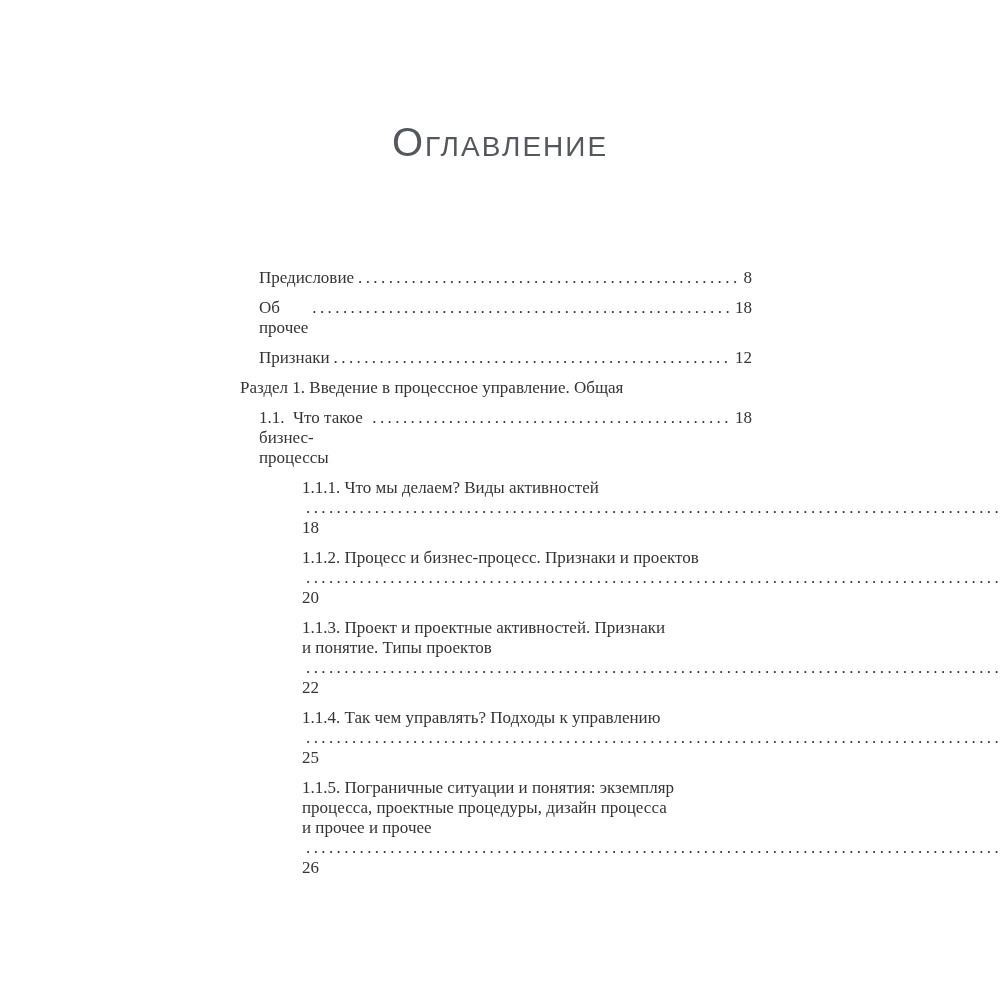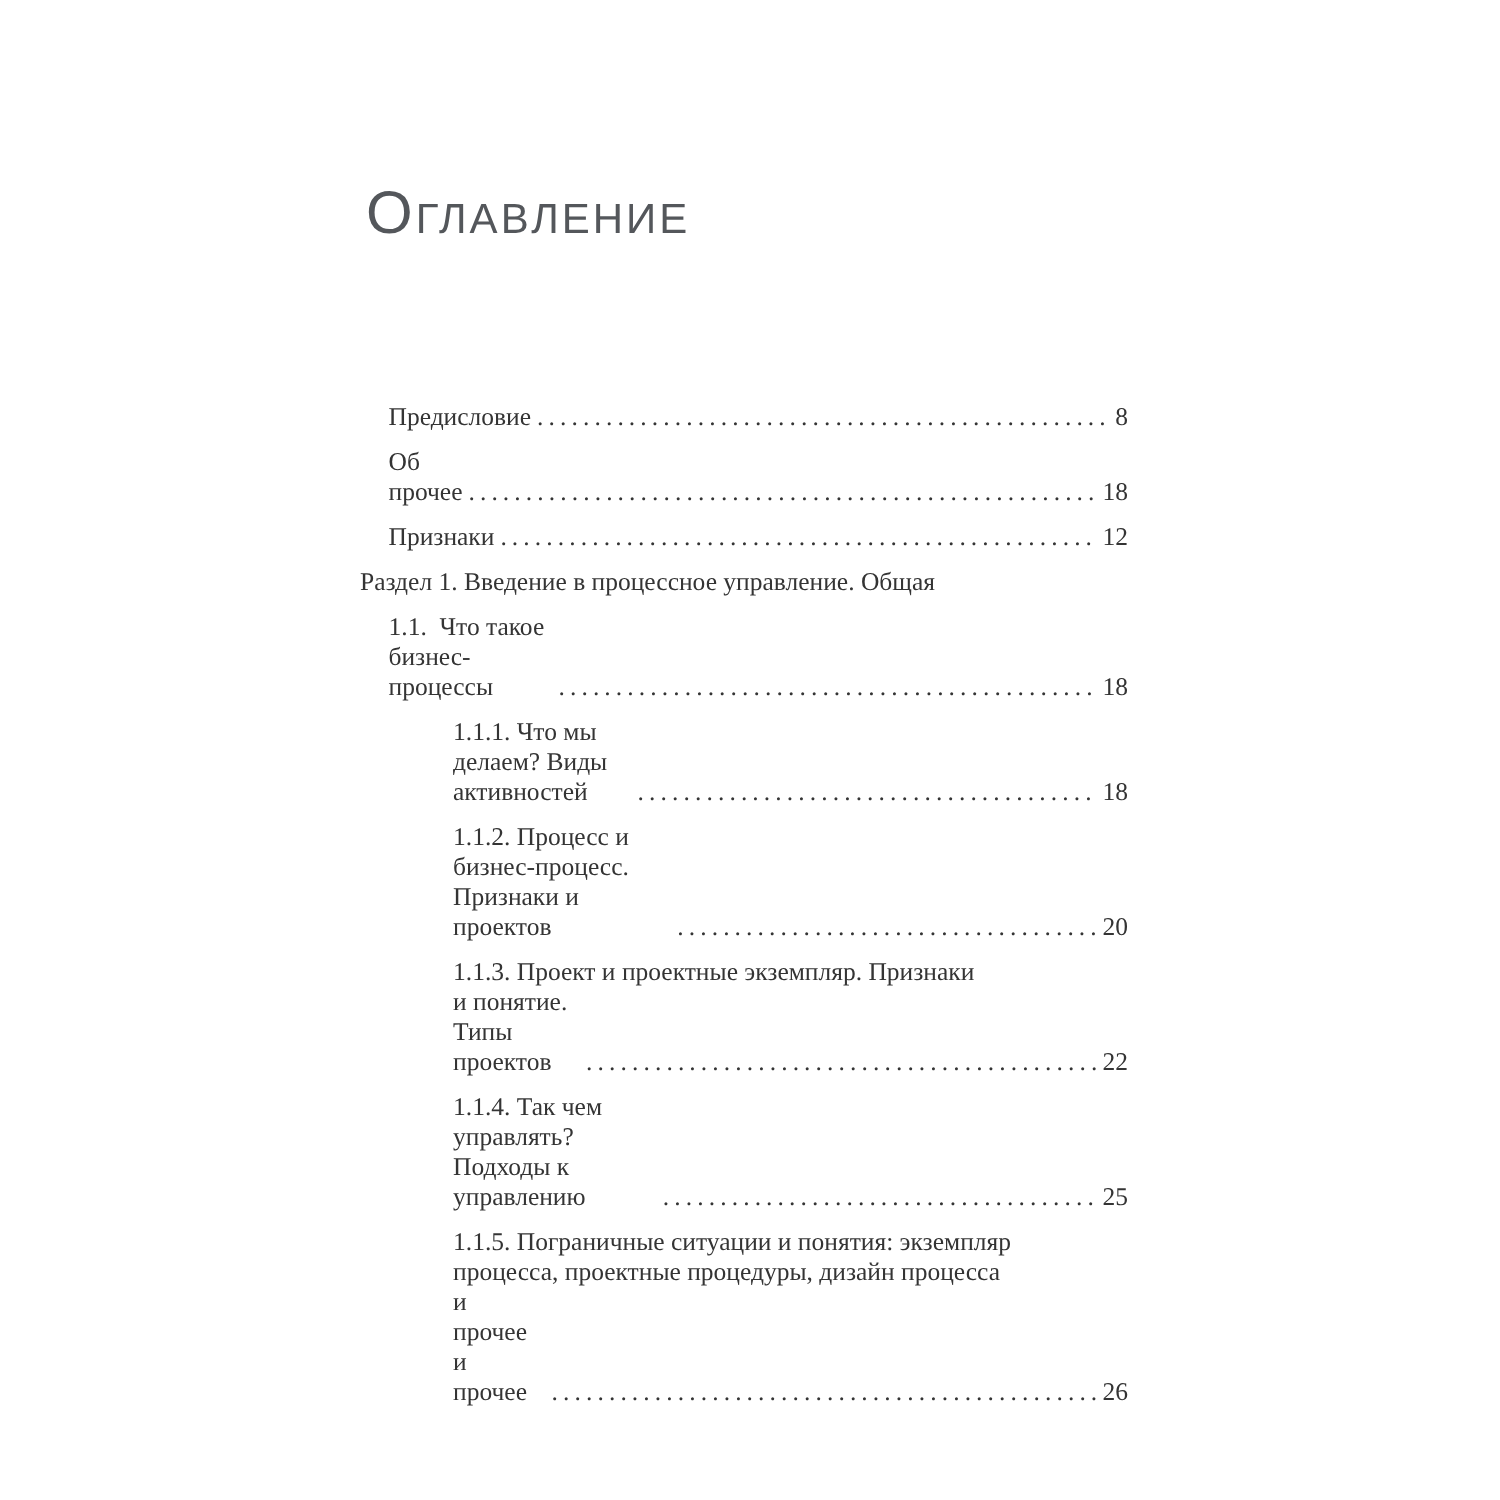--- a/index.html
+++ b/index.html
@@ -11,47 +11,48 @@
     background: var(--page-bg, #ffffff);
     overflow: hidden;
     font-family: "Liberation Serif", "DejaVu Serif", serif;
     color: var(--text-color, #343434);
   }
   .title {
     position: absolute;
     top: 120px;
     left: 244px;
     width: 512px;
+    text-align: center;
     font-family: "Liberation Sans", "DejaVu Sans", sans-serif;
     font-weight: 400;
     font-variant: small-caps;
     font-size: 40px;
     letter-spacing: 2px;
     color: var(--title-color, #54575b);
   }
   .toc {
     position: absolute;
     left: 240px;
     top: 268px;
     width: 512px;
     font-size: 17px;
   }
   .entry { margin-bottom: 10px; }
   .entry.gap-before { }
   .line {
     display: flex;
-    align-items: flex-end;
+    align-items: flex-start;
     line-height: 20px;
   }
   .txt { white-space: pre-wrap; flex: 0 1 auto; }
   
   .entry.front  .line { padding-left: 19px; }
   .entry.section .line { padding-left: 0; }
   .entry.l1 .line { padding-left: 19px; }
-  .entry.l2 .line { padding-left: 62px; }
+  .entry.l2 .line { padding-left: 62px; flex-direction: column; }
   .leader {
     flex: 1 1 auto;
     overflow: hidden;
     white-space: nowrap;
     margin: 0 3px 0 4px;
     color: var(--text-color, #343434);
   }
   .leader::before {
     content: "....................................................................................................";
     letter-spacing: 3.4px;
@@ -106,21 +107,21 @@
       </div>
       <div class="entry l2">
         <div class="line last">
           <span class="txt">1.1.2. Процесс и бизнес-процесс. Признаки и проектов</span>
           <span class="leader"></span>
           <span class="pg">20</span>
         </div>
       </div>
       <div class="entry l2">
         <div class="line">
-          <span class="txt">1.1.3. Проект и проектные экземпляр. Признаки</span>
+          <span class="txt">1.1.3. Проект и проектные активностей. Признаки</span>
         </div>
         <div class="line cont last">
           <span class="txt">и понятие. Типы проектов</span>
           <span class="leader"></span>
           <span class="pg">22</span>
         </div>
       </div>
       <div class="entry l2">
         <div class="line last">
           <span class="txt">1.1.4. Так чем управлять? Подходы к управлению</span>

